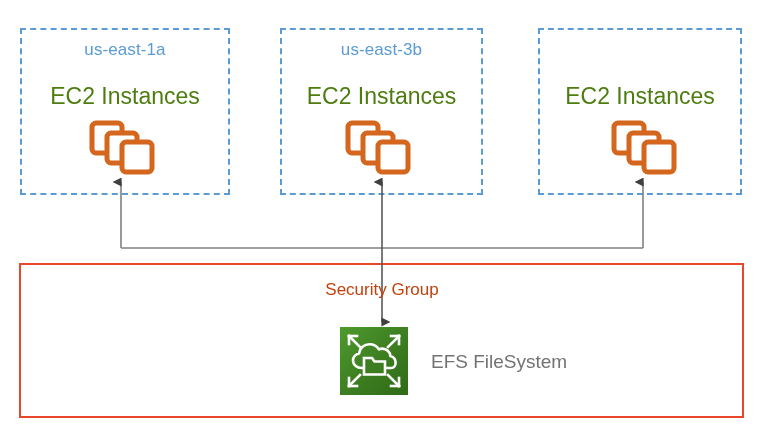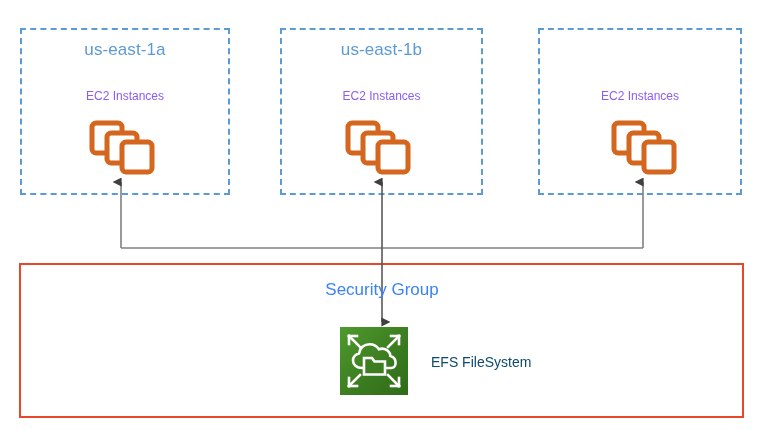--- a/index.html
+++ b/index.html
@@ -37,22 +37,22 @@
     font-size: 17px;
     line-height: 20px;
     letter-spacing: 0.1px;
     white-space: nowrap;
   }
   .az-sublabel {
     position: absolute;
     left: 0;
     right: 0;
     text-align: center;
-    color: #8b5cf6;
-    font-size: 12px;
+    color: #4d7c0f;
+    font-size: 23px;
     line-height: 20px;
     white-space: nowrap;
   }
 
   
   .ec2-icon {
     position: absolute;
     width: 72px;
     height: 56px;
   }
@@ -75,42 +75,42 @@
   
   .sg-box {
     position: absolute;
     box-sizing: border-box;
     border: 2px solid #E8472A;
     background: transparent;
   }
   .sg-label {
     position: absolute;
     text-align: center;
-    color: #3b82f6;
+    color: #c2410c;
     font-size: 17px;
     line-height: 20px;
     white-space: nowrap;
   }
 
   
   .efs-icon {
     position: absolute;
     width: 68px;
     height: 68px;
     background: linear-gradient(135deg, #4E9A2D 0%, #3C7D20 55%, #2F6B18 100%);
   }
   .efs-icon svg {
     display: block;
     width: 68px;
     height: 68px;
   }
   .efs-label {
     position: absolute;
-    color: #0c4a6e;
-    font-size: 14px;
+    color: #737373;
+    font-size: 19px;
     line-height: 22px;
     white-space: nowrap;
   }
 </style>
 </head>
 <body>
 
 <div id="canvas">
 
   <div class="az-box" style="left:20px; top:28px; width:210px; height:167px;">
@@ -120,21 +120,21 @@
   <div class="ec2-icon" style="left:89px; top:120px;">
     <svg viewBox="0 0 72 56" xmlns="http://www.w3.org/2000/svg">
       <rect x="3" y="3" width="30" height="30" rx="4" ry="4" fill="#ffffff" stroke="#D4661E" stroke-width="5"></rect>
       <rect x="18" y="13" width="30" height="30" rx="4" ry="4" fill="#ffffff" stroke="#D4661E" stroke-width="5"></rect>
       <rect x="33" y="22" width="30" height="30" rx="4" ry="4" fill="#ffffff" stroke="#D4661E" stroke-width="5"></rect>
     </svg>
   </div>
 
   <div class="az-box" style="left:280px; top:28px; width:203px; height:167px;">
   </div>
-  <div class="az-label" style="left:280px; top:40px; width:203px;">us-east-1b</div>
+  <div class="az-label" style="left:280px; top:40px; width:203px;">us-east-3b</div>
   <div class="az-sublabel" style="left:280px; top:86px; width:203px;">EC2 Instances</div>
   <div class="ec2-icon" style="left:345px; top:120px;">
     <svg viewBox="0 0 72 56" xmlns="http://www.w3.org/2000/svg">
       <rect x="3" y="3" width="30" height="30" rx="4" ry="4" fill="#ffffff" stroke="#D4661E" stroke-width="5"></rect>
       <rect x="18" y="13" width="30" height="30" rx="4" ry="4" fill="#ffffff" stroke="#D4661E" stroke-width="5"></rect>
       <rect x="33" y="22" width="30" height="30" rx="4" ry="4" fill="#ffffff" stroke="#D4661E" stroke-width="5"></rect>
     </svg>
   </div>
 
   <div class="az-box" style="left:538px; top:28px; width:204px; height:167px;">

